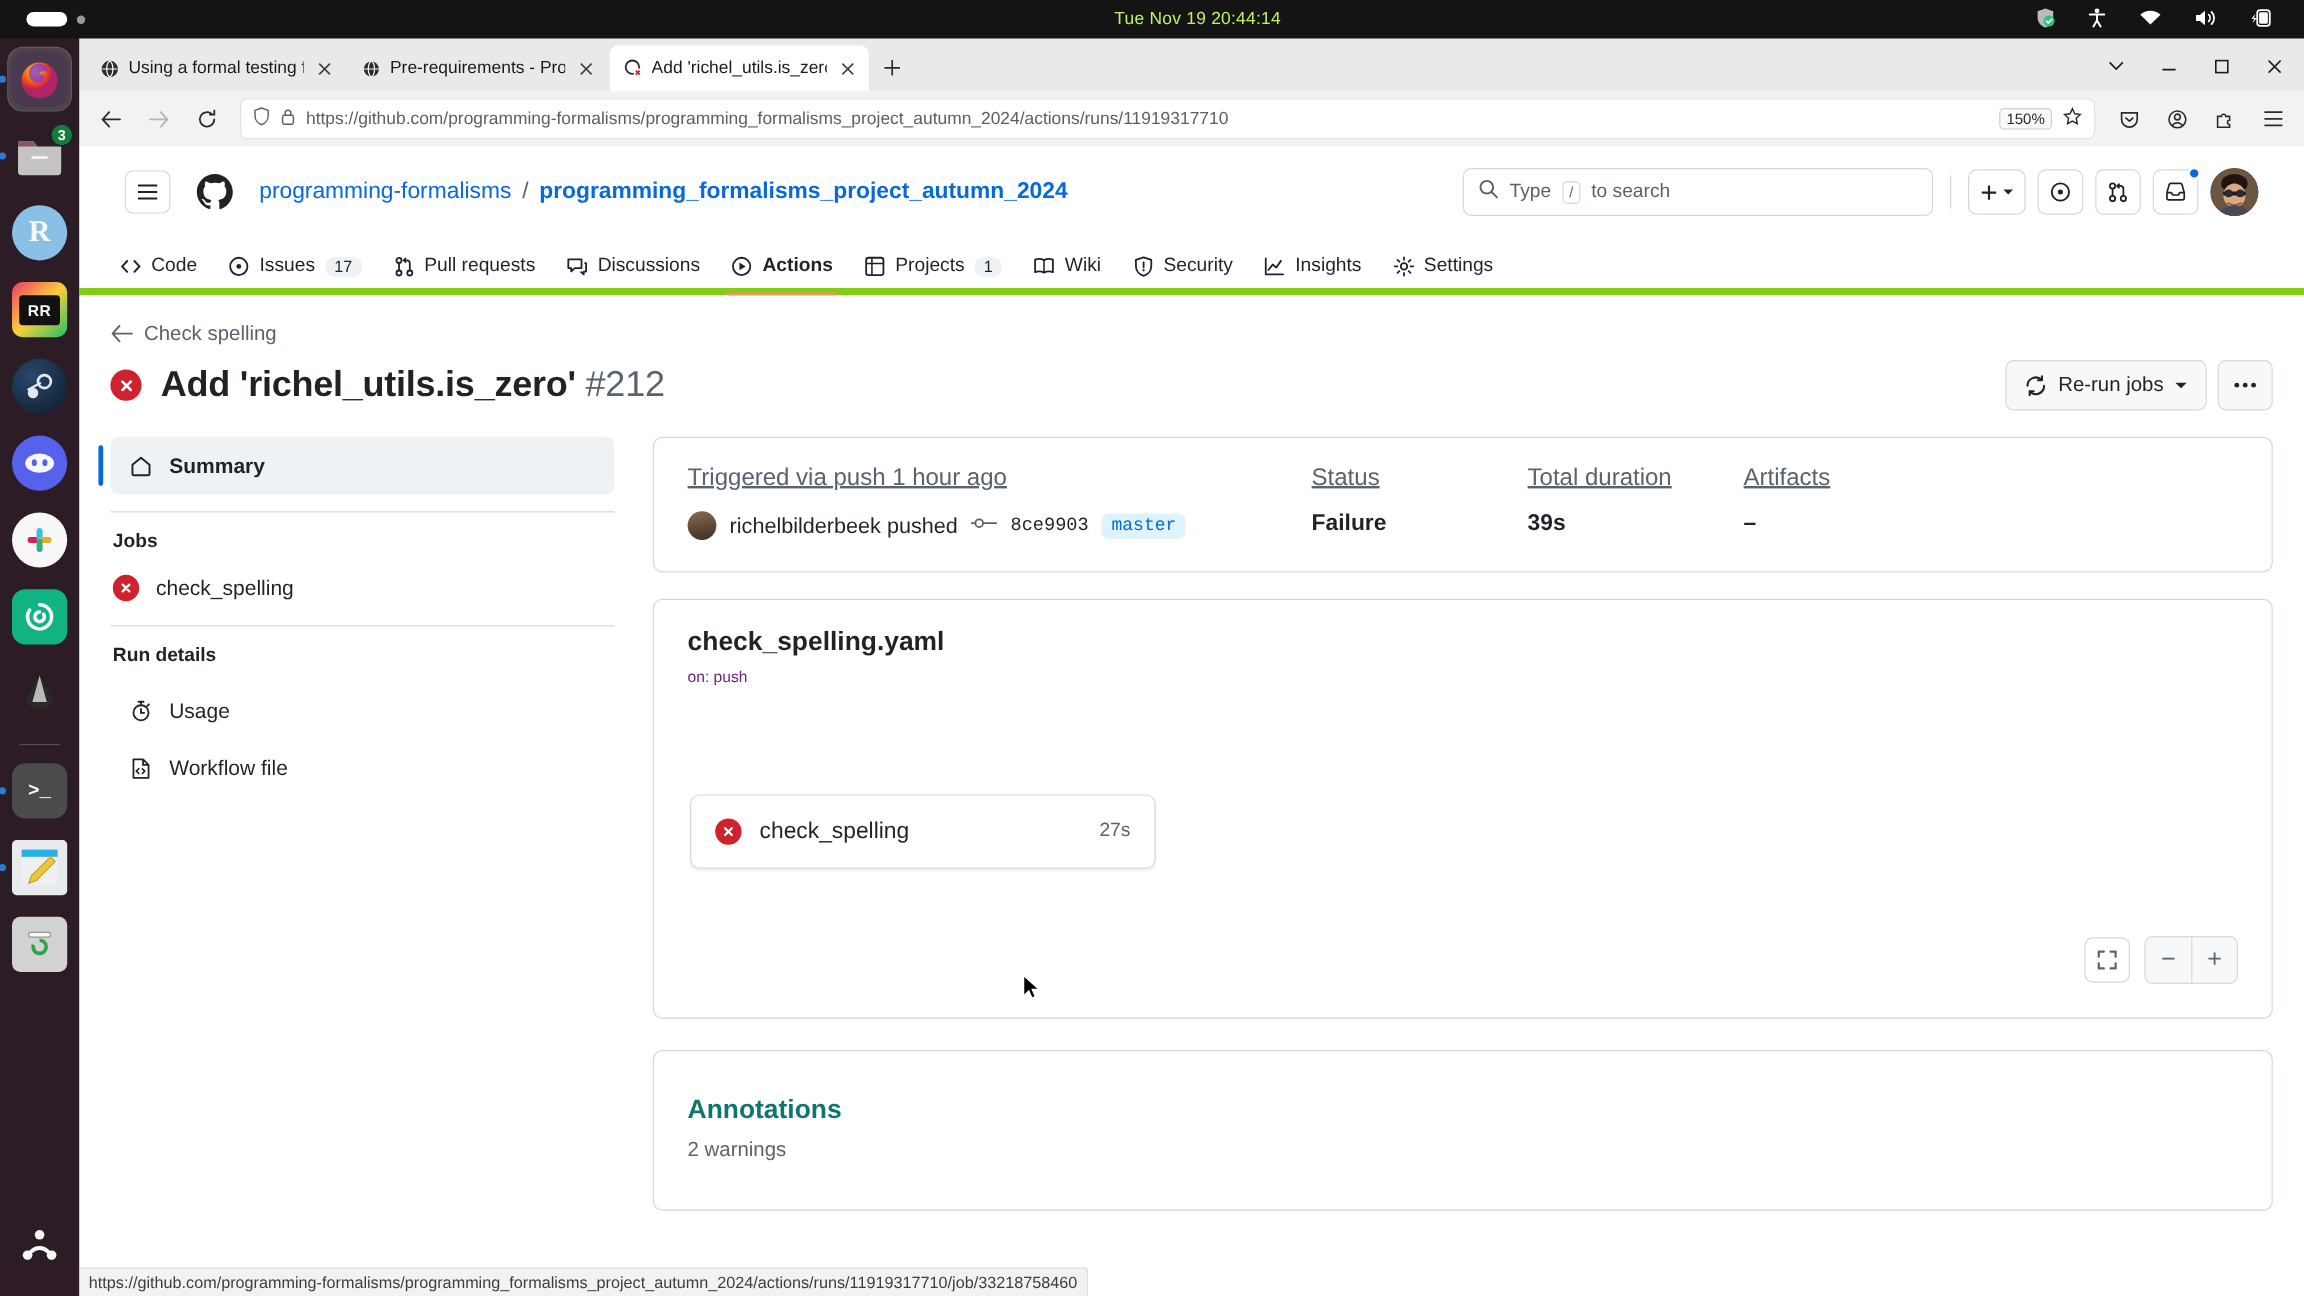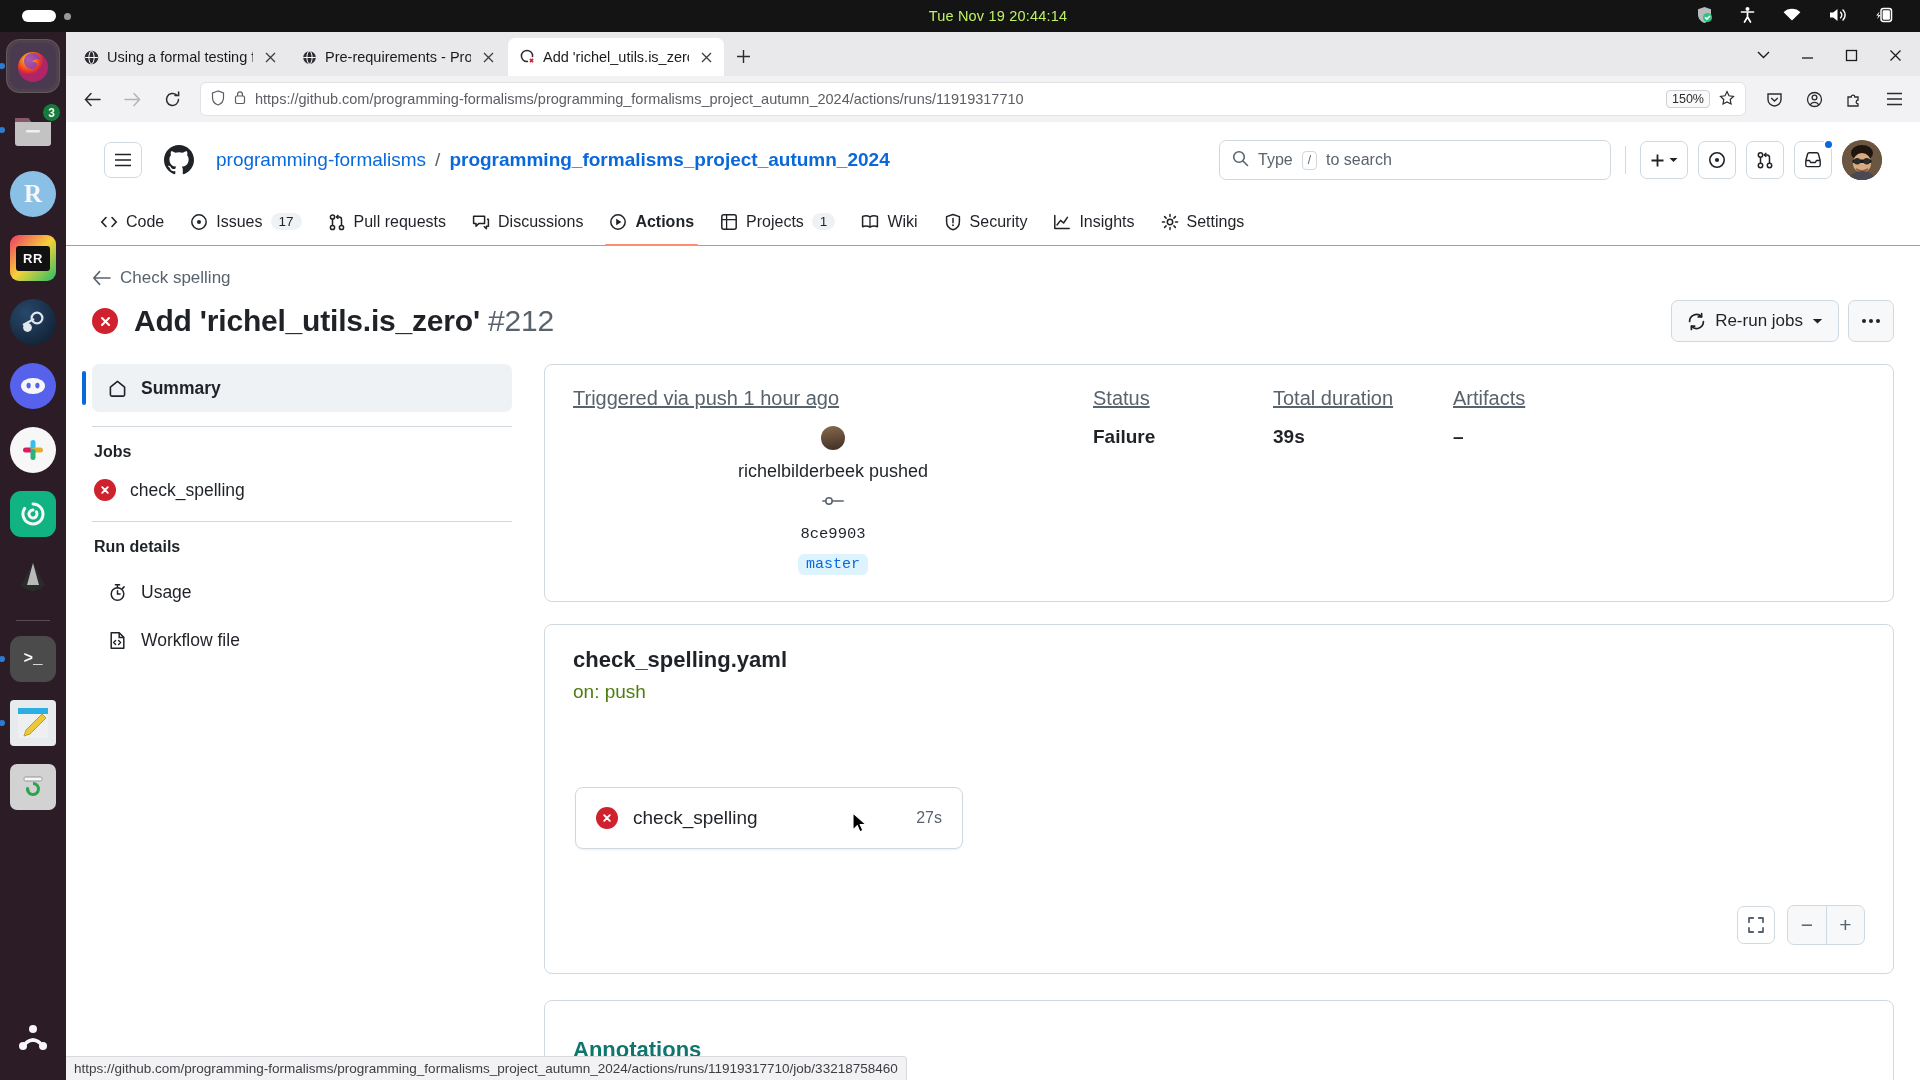--- a/index.html
+++ b/index.html
@@ -128,21 +128,21 @@
   .hdr-divider { width: 1px; height: 28px; background: #d1d9e0; margin: 0 4px; }
   .hdr-btn { height: 38px; border: 1px solid #d1d9e0; border-radius: 7px; display: flex; align-items: center; justify-content: center; gap: 4px; padding: 0 9px; position: relative; }
   .notif-dot { position: absolute; top: -3px; right: -3px; width: 11px; height: 11px; border-radius: 50%; background: #0969da; border: 2px solid #fff; }
   .avatar {
     width: 40px; height: 40px; border-radius: 50%; overflow: hidden;
     background: linear-gradient(170deg,#8a6b4f 0%,#6d523c 45%,#3c2d22 100%);
     display: flex; align-items: flex-end; justify-content: center;
   }
 
   
-  .repo-nav { height: 48px; display: flex; align-items: center; gap: 2px; padding: 0 22px; border-bottom: 1px solid #84cc16; }
+  .repo-nav { height: 48px; display: flex; align-items: flex-start; gap: 2px; padding: 0 22px; border-bottom: 6px solid #84cc16; }
   .repo-tab {
     height: 48px; display: flex; align-items: center; gap: 8px; padding: 0 12px;
     font-size: 16px; color: #1f2328; position: relative;
   }
   .repo-tab.active { font-weight: bold; }
   .repo-tab.active::after {
     content: ""; position: absolute; left: 8px; right: 8px; bottom: 0; height: 2px;
     background: #fd8c73; border-radius: 2px;
   }
   .counter { background: #eff2f5; border-radius: 11px; font-size: 13.5px; padding: 1px 8px; color: #1f2328; }
@@ -189,35 +189,35 @@
   .maincol { flex: 1; }
   .card { border: 1px solid #d1d9e0; border-radius: 8px; background: #fff; }
 
   .summary-card { padding: 22px 28px 26px; display: flex; }
   .sum-col { }
   .sum-col.first { width: 520px; }
   .sum-col.st { width: 180px; }
   .sum-col.dur { width: 180px; }
   .sum-label { font-size: 20px; color: #59636e; margin-bottom: 16px; text-decoration: underline; }
   .sum-value { font-size: 19px; font-weight: bold; color: #1f2328; }
-  .push-line { display: flex; align-items: center; gap: 11px; font-size: 18px; color: #1f2328; flex-direction: column; }
+  .push-line { display: flex; align-items: center; gap: 11px; font-size: 18px; color: #1f2328; }
   .mini-avatar {
     width: 24px; height: 24px; border-radius: 50%;
     background: linear-gradient(170deg,#8a6b4f,#3c2d22);
     flex: 0 0 24px;
   }
   .sha { font-family: "Liberation Mono", monospace; font-size: 15.5px; color: #1f2328; }
   .branch-tag {
     font-family: "Liberation Mono", monospace; font-size: 15px;
     background: #ddf4ff; color: #0969da; border-radius: 6px; padding: 2px 8px;
   }
 
   .graph-card { margin-top: 22px; position: relative; height: 350px; padding: 22px 28px; }
   .wf-name { font-size: 22px; font-weight: bold; color: #1f2328; }
-  .wf-on { font-size: 19px; color: #4d7c0f; margin-top: 8px; }
+  .wf-on { font-size: 13px; color: #701a75; margin-top: 8px; }
   .job-node {
     position: absolute; left: 30px; top: 162px; width: 388px; height: 62px;
     border: 1px solid #d1d9e0; border-radius: 8px; background: #fff;
     display: flex; align-items: center; padding: 0 20px; gap: 15px;
     box-shadow: 0 1px 2px rgba(31,35,40,.07);
   }
   .job-node .jn-name { font-size: 19px; color: #1f2328; flex: 1; }
   .job-node .jn-time { font-size: 16px; color: #59636e; }
   .graph-ctrls { position: absolute; right: 28px; bottom: 28px; display: flex; align-items: center; gap: 12px; }
   .gc-btn {

